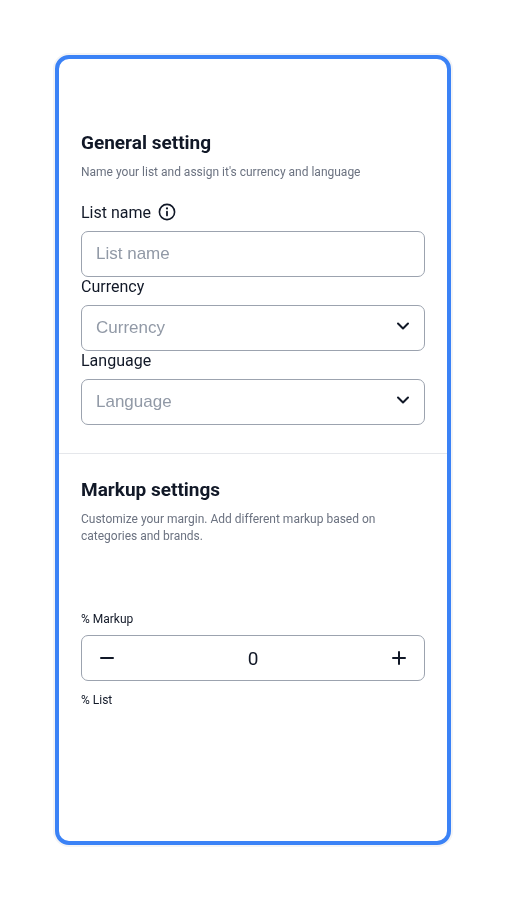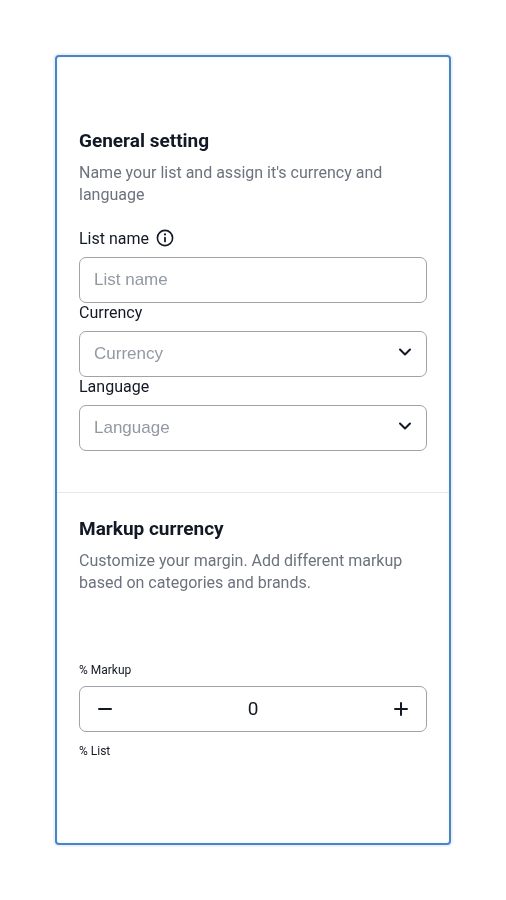--- a/index.html
+++ b/index.html
@@ -8,22 +8,22 @@
       padding: 0;
     }
     body {
       font-family: -apple-system, BlinkMacSystemFont, 'Segoe UI', Roboto, Helvetica, Arial, sans-serif;
       background: #ffffff;
       width: 506px;
       height: 900px;
       padding: 55px;
     }
     .card {
-      border: 2px solid #3b82f6;
-      border-radius: 4px;
+      border: 4px solid #3b82f6;
+      border-radius: 14px;
       background: #ffffff;
       height: 790px;
       overflow: hidden;
       box-shadow: 0 0 0 2px #f3f4f6;
     }
     .section {
       padding: 24px 22px 28px 22px;
     }
     .section.first {
       padding-top: 72px;
@@ -31,29 +31,29 @@
     .divider {
       border-top: 1px solid #e5e7eb;
     }
     h2 {
       font-size: 19px;
       font-weight: 700;
       color: #111827;
       margin-bottom: 10px;
     }
     .subtitle {
-      font-size: 16px;
+      font-size: 12px;
       color: #6b7280;
       line-height: 1.4;
       margin-bottom: 22px;
     }
     .field {
     }
     .field:last-child {
-      margin-bottom: 13px;
+      margin-bottom: 0;
     }
     .field-label {
       display: flex;
       align-items: center;
       gap: 7px;
       font-size: 16px;
       color: #111827;
       margin-bottom: 9px;
     }
     .info-icon {
@@ -187,21 +187,21 @@
         <span class="chevron">
           <svg width="16" height="16" viewBox="0 0 16 16" fill="none">
             <path d="M3 5.5L8 10.5L13 5.5" stroke="#111827" stroke-width="2" stroke-linecap="round" stroke-linejoin="round"></path>
           </svg>
         </span>
       </div>
     </div>
   </div>
 
   <div class="section divider">
-    <h2>Markup currency</h2>
+    <h2>Markup settings</h2>
     <p class="subtitle">Customize your margin. Add different markup based on categories and brands.</p>
 
     <div class="spacer-markup"></div>
 
     <div class="small-label" style="margin-top:0;">% Markup</div>
     <div class="stepper">
       <button class="stepper-btn">
         <svg width="18" height="18" viewBox="0 0 18 18">
             <rect x="2" y="8" width="14" height="2" rx="1" fill="#111827"></rect>
           </svg>

